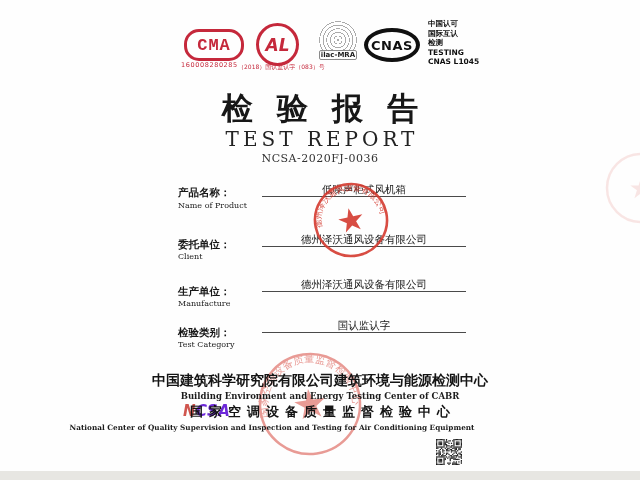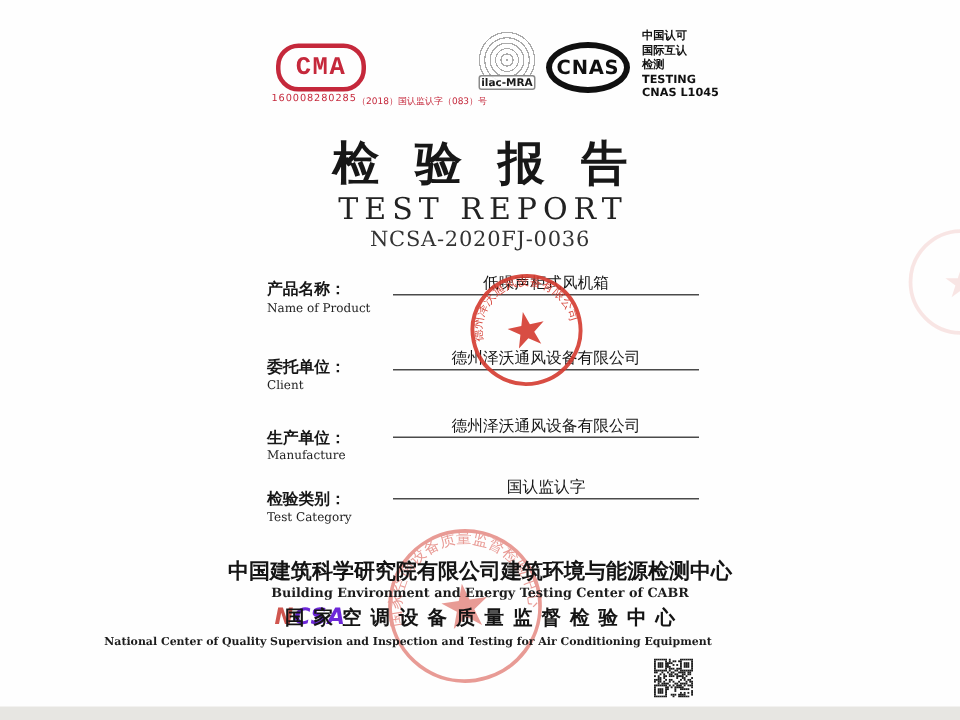--- a/index.html
+++ b/index.html
@@ -26,21 +26,21 @@
         font-weight:900;font-size:13px;letter-spacing:.5px;}
   .cnas-side{left:428px;top:19px;font-size:7.5px;line-height:9.6px;color:#101010;font-weight:bold;}
   .cnas-side span{display:block;}
 
   
   .title-cn{left:0;top:88px;width:640px;text-align:center;font-family:"DejaVu Serif","Liberation Serif",serif;
             font-size:31px;font-weight:bold;letter-spacing:.78em;text-indent:.78em;color:#171717;}
   .title-en{left:0;top:127px;width:640px;text-align:center;font-family:"DejaVu Serif","Liberation Serif",serif;
             font-size:20px;letter-spacing:4px;text-indent:4px;color:#222;}
   .report-no{left:0;top:152px;width:640px;text-align:center;font-family:"DejaVu Serif","Liberation Serif",serif;
-             font-size:14px;letter-spacing:.5px;color:#333;}
+             font-size:11px;letter-spacing:.5px;color:#333;}
 
   
   .f-cn{left:178px;font-size:10.5px;font-weight:bold;color:#171717;}
   .f-en{left:178px;font-size:8px;font-family:"DejaVu Serif","Liberation Serif",serif;color:#222;}
   .f-line{left:262px;width:204px;height:14px;line-height:14px;text-align:center;
           font-size:10.5px;border-bottom:1px solid #4a4a4a;color:#171717;}
 
   
   .org1-cn{left:0;top:372px;width:640px;text-align:center;font-size:14px;font-weight:bold;color:#141414;}
   .org1-en{left:0;top:391px;width:640px;text-align:center;font-size:8.5px;font-weight:bold;
@@ -63,20 +63,21 @@
   .page-edge-bottom{left:0;top:471px;width:640px;height:9px;background:#e7e6e2;}
 </style>
 </head>
 <body>
 
 <div class="page">
 
   <div class="abs cma-box">CMA</div>
   <div class="abs cma-num">160008280285</div>
 
+  <div class="abs cal-circle">AL</div>
   <div class="abs cal-caption">（2018）国认监认字（083）号</div>
 
   <div class="abs ilac">
     <span class="ilac-label">ilac-MRA</span>
   </div>
 
   <div class="abs cnas">CNAS</div>
 
   <div class="abs cnas-side">
     <span>中国认可</span>

